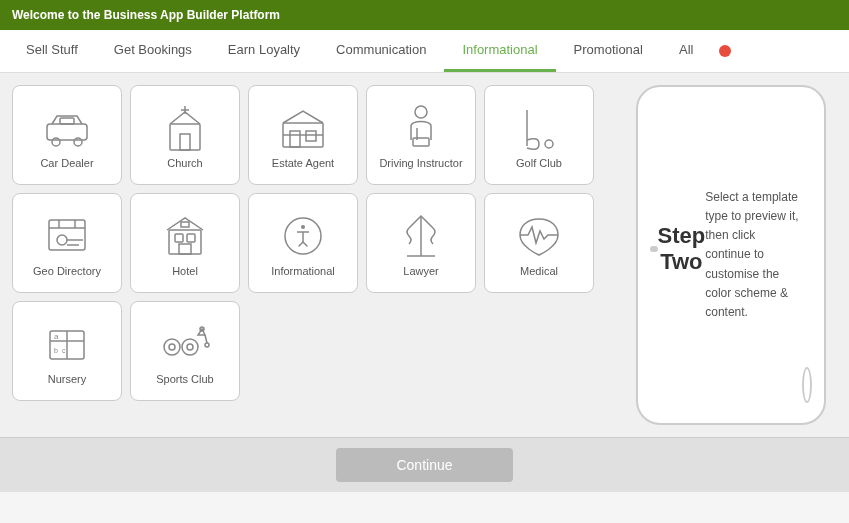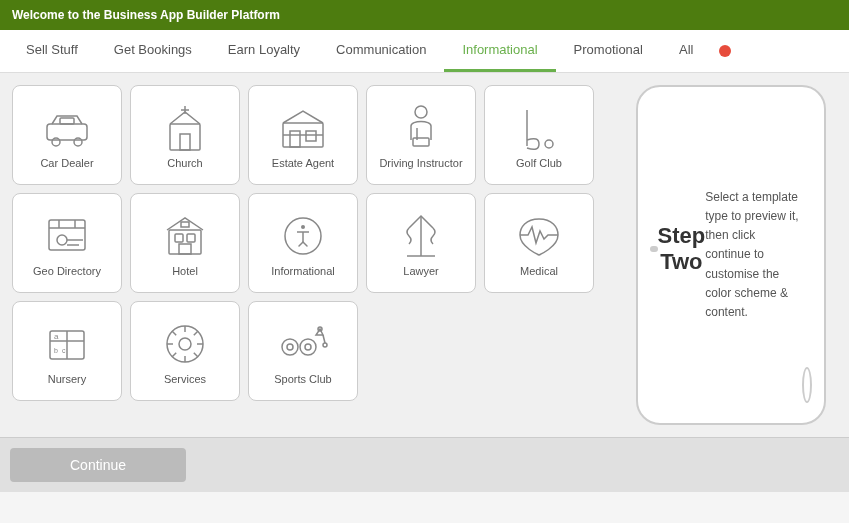--- a/index.html
+++ b/index.html
@@ -127,21 +127,21 @@
       border: 2px solid #ccc;
       border-radius: 50%;
       margin-top: auto;
       margin-bottom: 4px;
     }
 
     #footer {
       background: #e0e0e0;
       padding: 10px;
       display: flex;
-      justify-content: flex-start;
+      justify-content: center;
       align-items: center;
       border-top: 1px solid #ccc;
     }
 
     #continue-btn {
       background: #bbb;
       color: white;
       border: none;
       padding: 9px 60px;
       font-size: 14px;
@@ -307,37 +307,20 @@
           <line x1="6" y1="20" x2="40" y2="20"></line>
           <line x1="23" y1="10" x2="23" y2="38"></line>
           <text x="10" y="18" font-size="8" fill="#888" stroke="none">a</text>
           <text x="10" y="32" font-size="7" fill="#888" stroke="none">b</text>
           <text x="18" y="32" font-size="7" fill="#888" stroke="none">c</text>
         </svg>
       </div>
       <span class="card-label">Nursery</span>
     </div>
 
-    <div class="template-card">
-      <div class="icon-area">
-        <svg width="46" height="46" viewBox="0 0 46 46" fill="none" stroke="#888" stroke-width="1.5">
-          <circle cx="23" cy="23" r="18"></circle>
-          <circle cx="23" cy="23" r="6"></circle>
-          <path d="M23 5 L23 11"></path>
-          <path d="M23 35 L23 41"></path>
-          <path d="M5 23 L11 23"></path>
-          <path d="M35 23 L41 23"></path>
-          <path d="M10 10 L14.2 14.2"></path>
-          <path d="M31.8 31.8 L36 36"></path>
-          <path d="M36 10 L31.8 14.2"></path>
-          <path d="M14.2 31.8 L10 36"></path>
-        </svg>
-      </div>
-      <span class="card-label">Services</span>
-    </div>
 
     <div class="template-card">
       <div class="icon-area">
         <svg width="50" height="38" viewBox="0 0 50 38" fill="none" stroke="#888" stroke-width="1.5">
           <circle cx="12" cy="22" r="8"></circle>
           <circle cx="30" cy="22" r="8"></circle>
           <circle cx="12" cy="22" r="3"></circle>
           <circle cx="30" cy="22" r="3"></circle>
           <path d="M38 10 L45 10 L42 4 L38 10Z"></path>
           <circle cx="42" cy="4" r="2"></circle>

